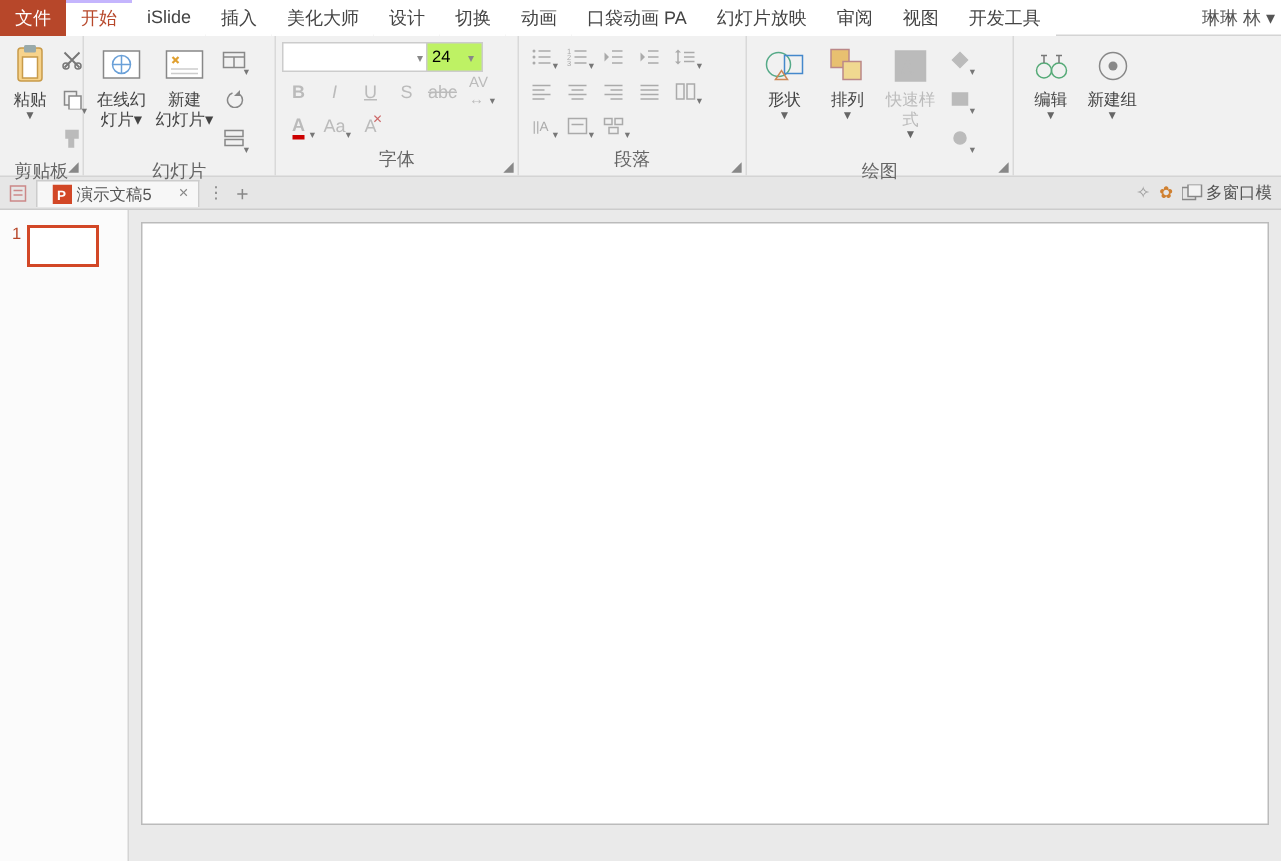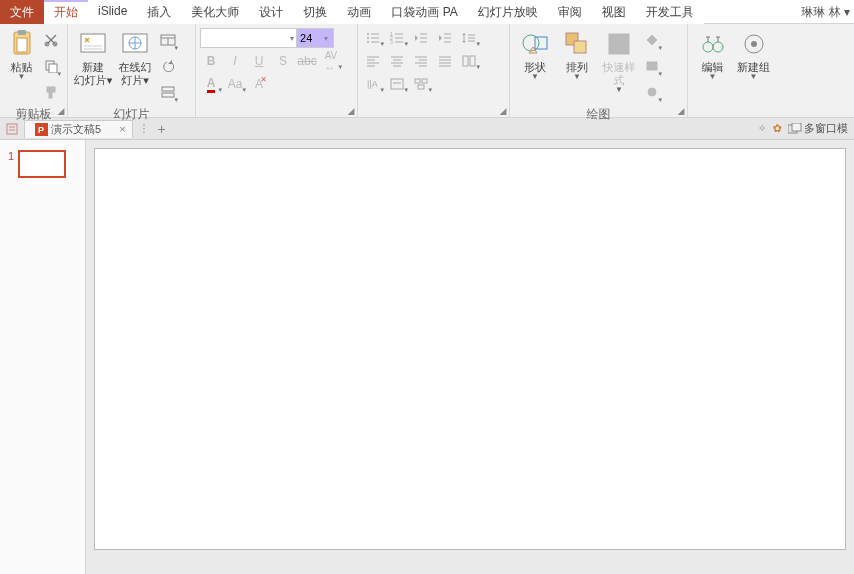--- a/index.html
+++ b/index.html
@@ -24,21 +24,21 @@
   .big-btn .icn { width:32px; height:32px; display:flex; align-items:center;justify-content:center; }
   .big-btn .lbl { font-size:11px; line-height:13px; text-align:center; margin-top:1px; white-space:pre-line;}
   .drop-caret { font-size:8px; color:#666; line-height:6px;}
   
   .mini-col { display:flex; flex-direction:column; gap:2px; padding:2px 2px; }
   .mini-btn { width:20px; height:24px; display:flex; align-items:center; justify-content:center; cursor:pointer; color:#666; position:relative;}
   .mini-drop::after { content:"▾"; font-size:7px; color:#777; position:absolute; bottom:0; right:0;}
   
   .row { display:flex; gap:2px; align-items:center;}
   .font-combo { width:100px; height:20px; border:1px solid #ccc; background:#fff; font-size:11px; padding:1px 3px; color:#888;}
-  .size-combo { width:38px; height:20px; border:1px solid #ccc; background:#c4b5fd; font-size:11px; padding:1px 3px;}
+  .size-combo { width:38px; height:20px; border:1px solid #ccc; background:#bef264; font-size:11px; padding:1px 3px;}
   .fmt-btn { width:22px; height:20px; display:flex; align-items:center; justify-content:center; color:#666; cursor:pointer; font-size:12px; position:relative;}
   .fmt-btn.dim { color:#bbb;}
   
   
   .docstrip { height:22px; background:#e6e6e6; border-bottom:1px solid #ccc; display:flex; align-items:center; padding:0 2px; font-size:11px; color:#555;}
   .doc-icon { width:14px; height:14px; margin:0 3px; display:inline-flex; align-items:center; justify-content:center;}
   .doctab { display:flex; align-items:center; background:#f7f7f7; border:1px solid #ccc; border-bottom:none; padding:1px 6px; margin-left:2px;}
   .doc-right { margin-left:auto; display:flex; gap:6px; align-items:center; padding-right:4px;}
   
   
@@ -71,21 +71,21 @@
   <div class="tab">幻灯片放映</div>
   <div class="tab">审阅</div>
   <div class="tab">视图</div>
   <div class="tab">开发工具</div>
   <div class="tab-spacer"></div>
   <div class="user">琳琳 林 ▾</div>
 </div>
 
 <div class="ribbon">
 
-  <div class="group" style="width:68px">
+  <div class="group" style="width:56px">
     <div class="group-body">
       <div class="big-btn">
         <span class="icn">
           <svg width="24" height="28">
               <rect x="4" y="2" width="16" height="22" rx="2" fill="#f7d38b" stroke="#c89b4a"></rect>
               <rect x="8" y="0" width="8" height="5" rx="1" fill="#9aa"></rect>
               <rect x="7" y="8" width="10" height="14" fill="#fff" stroke="#c89b4a"></rect>
             </svg>
         </span>
         <span class="lbl">粘贴</span>
@@ -116,38 +116,38 @@
     <div class="group-label">剪贴板</div>
     <div class="dlaunch">◢</div>
   </div>
 
   <div class="group" style="width:128px">
     <div class="group-body">
       <div class="big-btn">
         <span class="icn">
           <svg width="28" height="24">
               <rect x="2" y="2" width="24" height="18" fill="#fff" stroke="#888"></rect>
+              <circle cx="14" cy="11" r="6" fill="none" stroke="#6aa0d8"></circle>
+              <path d="M8 11 h12 M14 5 v12" stroke="#6aa0d8"></path>
+            </svg>
+        </span>
+        <span class="lbl">在线幻
+灯片▾</span>
+      </div>
+      <div class="big-btn">
+        <span class="icn">
+          <svg width="28" height="24">
+              <rect x="2" y="2" width="24" height="18" fill="#fff" stroke="#888"></rect>
               <path d="M6 6 l4 4 M6 10 l4 -4" stroke="#e0a030" stroke-width="1.5"></path>
               <line x1="5" y1="14" x2="23" y2="14" stroke="#ccc"></line>
               <line x1="5" y1="17" x2="23" y2="17" stroke="#ccc"></line>
             </svg>
         </span>
         <span class="lbl">新建
 幻灯片▾</span>
-      </div>
-      <div class="big-btn">
-        <span class="icn">
-          <svg width="28" height="24">
-              <rect x="2" y="2" width="24" height="18" fill="#fff" stroke="#888"></rect>
-              <circle cx="14" cy="11" r="6" fill="none" stroke="#6aa0d8"></circle>
-              <path d="M8 11 h12 M14 5 v12" stroke="#6aa0d8"></path>
-            </svg>
-        </span>
-        <span class="lbl">在线幻
-灯片▾</span>
       </div>
       <div class="mini-col">
         <div class="mini-btn mini-drop">
           <svg width="16" height="12">
               <rect x="1" y="1" width="14" height="10" fill="none" stroke="#888"></rect>
               <line x1="1" y1="4" x2="15" y2="4" stroke="#888"></line>
               <line x1="8" y1="4" x2="8" y2="11" stroke="#888"></line>
             </svg>
         </div>
         <div class="mini-btn">
@@ -196,20 +196,21 @@
       <div class="row">
         <div class="fmt-btn dim mini-drop">
             <span style="border-bottom:3px solid #c00; font-weight:bold">A</span>
           </div>
         <div class="fmt-btn dim mini-drop">Aa</div>
         <div class="fmt-btn dim">
             <span style="position:relative">A<span style="position:absolute;font-size:8px;right:-4px;top:-2px;color:#c66">✕</span></span>
           </div>
       </div>
     </div>
+    <div class="group-label">字体</div>
     <div class="dlaunch">◢</div>
   </div>
 
   <div class="group" style="width:152px">
     <div class="group-body" style="flex-direction:column; gap:3px; padding-top:2px;">
       <div class="row">
         <div class="fmt-btn dim mini-drop">
             <svg width="14" height="12">
               <circle cx="2" cy="2" r="1" fill="#aaa"></circle>
               <line x1="5" y1="2" x2="13" y2="2" stroke="#aaa"></line>
@@ -309,20 +310,21 @@
           </div>
         <div class="fmt-btn dim mini-drop">
             <svg width="14" height="12">
               <rect x="1" y="1" width="5" height="4" fill="none" stroke="#aaa"></rect>
               <rect x="8" y="1" width="5" height="4" fill="none" stroke="#aaa"></rect>
               <rect x="4" y="7" width="6" height="4" fill="none" stroke="#aaa"></rect>
             </svg>
           </div>
       </div>
     </div>
+    <div class="group-label">段落</div>
     <div class="dlaunch">◢</div>
   </div>
 
   <div class="group" style="width:178px">
     <div class="group-body">
       <div class="big-btn">
         <span class="icn">
             <svg width="28" height="26">
               <circle cx="10" cy="12" r="8" fill="none" stroke="#5a8"></circle>
               <rect x="14" y="6" width="12" height="12" fill="none" stroke="#48c"></rect>

